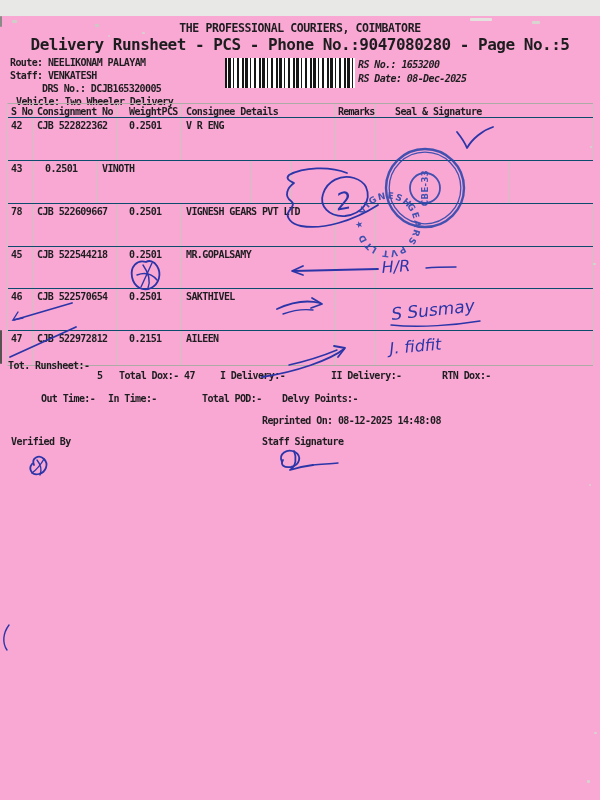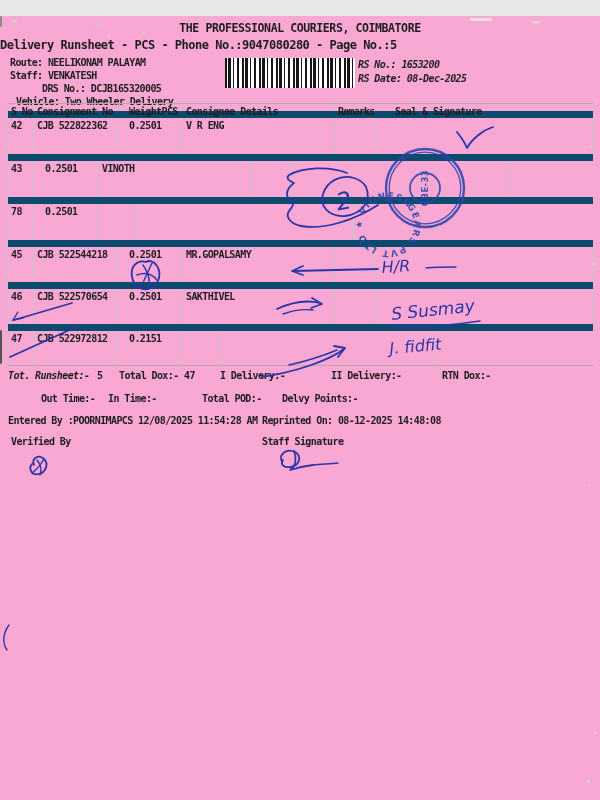--- a/index.html
+++ b/index.html
@@ -3,27 +3,27 @@
 <meta charset="utf-8">
 <style>
   html,body{margin:0;padding:0;background:#e8e8e6;}
   .page{
     position:relative;width:600px;height:800px;margin:16px auto;
     background:#f9a8d4;overflow:hidden;
     font-family:"DejaVu Sans Mono", monospace;color:#1d1d1f;
   }
   .t{position:absolute;font-weight:700;font-size:10px;letter-spacing:-0.6px;line-height:12px;white-space:pre;}
   .title1{top:6px;left:0;width:100%;text-align:center;font-size:11.5px;letter-spacing:-0.4px;}
-  .title2{top:23px;left:0;width:100%;font-size:12px;letter-spacing:-0.5px;}
+  .title2{top:23px;left:0;width:100%;text-align:center;font-size:16px;letter-spacing:-0.5px;}
   .barcode{position:absolute;left:225px;top:42px;width:130px;height:30px;
     background:repeating-linear-gradient(90deg,#161616 0 2px,#fff 2px 3px,#161616 3px 6px,#fff 6px 8px,#161616 8px 9px,#fff 9px 12px,#161616 12px 14px,#fff 14px 17px);}
   
   .dtable{position:absolute;left:7px;top:87px;width:585px;
     border-top:1px solid #aeaba6;border-bottom:1px solid #aeaba6;border-left:1px solid #c9c6c1;}
-  .trow{display:flex;border-bottom:7px solid #0c4a6e;box-sizing:border-box;}
+  .trow{display:flex;border-bottom:1px solid #0c4a6e;box-sizing:border-box;}
   .trow:last-child{border-bottom:none;}
   .cell{box-sizing:border-box;border-right:1px solid #c9c6c1;font-weight:700;font-size:10px;letter-spacing:-0.6px;padding:2px 0 0 3px;white-space:pre;overflow:visible;}
   .c-sno{width:26px;}
   .c-con{width:84px;}
   .c-wt{width:63px;display:flex;padding-left:11px;padding-right:7px;}
   .c-cd{width:155px;padding-left:5px;}
   .c-rm{width:39px;padding-left:2px;letter-spacing:-0.8px;}
   .c-sl{width:218px;padding-left:20px;border-right:1px solid #c9c6c1;}
   .hrow{height:14px;}
   .r43{height:43px;}.r42{height:42px;}.r34{height:34px;}
@@ -77,21 +77,23 @@
     <div class="trow r43">
       <div class="cell c-sno">43</div>
       <div class="cell c-wt"><span>0.250</span><span>1</span></div>
       <div class="cell c-cd">VINOTH</div>
       <div class="cell c-rm"></div>
       <div class="cell c-sl"></div>
     </div>
 
     <div class="trow r43">
       <div class="cell c-sno">78</div>
-      <div class="cell c-wt"><span>0.250</span><span>1</span></div>
+      <div class="cell c-con">CJB 522609667</div>
+      <div class="cell c-wt"><span>0.250</span><span>1</span></div>
+      <div class="cell c-cd">VIGNESH GEARS PVT LTD</div>
       <div class="cell c-rm"></div>
       <div class="cell c-sl"></div>
     </div>
 
     <div class="trow r42">
       <div class="cell c-sno">45</div>
       <div class="cell c-con">CJB 522544218</div>
       <div class="cell c-wt"><span>0.250</span><span>1</span></div>
       <div class="cell c-cd">MR.GOPALSAMY</div>
       <div class="cell c-rm"></div>
@@ -104,39 +106,39 @@
       <div class="cell c-wt"><span>0.250</span><span>1</span></div>
       <div class="cell c-cd">SAKTHIVEL</div>
       <div class="cell c-rm"></div>
       <div class="cell c-sl"></div>
     </div>
 
     <div class="trow r34">
       <div class="cell c-sno">47</div>
       <div class="cell c-con">CJB 522972812</div>
       <div class="cell c-wt"><span>0.215</span><span>1</span></div>
+      <div class="cell c-cd">AILEEN</div>
       <div class="cell c-rm"></div>
       <div class="cell c-sl"></div>
     </div>
   </div>
 
-  <div class="t" style="left:8px;top:354px;font-style:italic;">Tot. Runsheet:-</div>
+  <div class="t" style="left:8px;top:344px;">Tot. Runsheet:-</div>
   <div class="t" style="left:97px;top:354px;">5</div>
   <div class="t" style="left:119px;top:354px;">Total Dox:-</div>
   <div class="t" style="left:184px;top:354px;">47</div>
   <div class="t" style="left:220px;top:354px;">I Delivery:-</div>
   <div class="t" style="left:331px;top:354px;">II Delivery:-</div>
   <div class="t" style="left:442px;top:354px;">RTN Dox:-</div>
 
   <div class="t" style="left:8px;top:377px;padding-left:33px;">Out Time:-</div>
   <div class="t" style="left:108px;top:377px;">In Time:-</div>
   <div class="t" style="left:202px;top:377px;">Total POD:-</div>
   <div class="t" style="left:282px;top:377px;">Delvy Points:-</div>
 
-  <div class="t" style="left:8px;top:399px;">Entered By :POORNIMAPCS 12/08/2025 11:54:28 AM</div>
   <div class="t" style="left:262px;top:399px;">Reprinted On: 08-12-2025 14:48:08</div>
 
   <div class="t" style="left:11px;top:420px;">Verified By</div>
   <div class="t" style="left:262px;top:420px;">Staff Signature</div>
 
   <div class="speck" style="left:0;top:0;width:2px;height:11px;background:#8a8a86;"></div>
   <div class="speck" style="left:12px;top:4px;width:5px;height:3px;background:#cfcdc8;"></div>
   <div class="speck" style="left:95px;top:8px;width:4px;height:3px;background:#ccc9c4;"></div>
   <div class="speck" style="left:142px;top:16px;width:3px;height:2px;background:#d5d2cd;"></div>
   <div class="speck" style="left:108px;top:19px;width:2px;height:2px;background:#d5d2cd;"></div>

